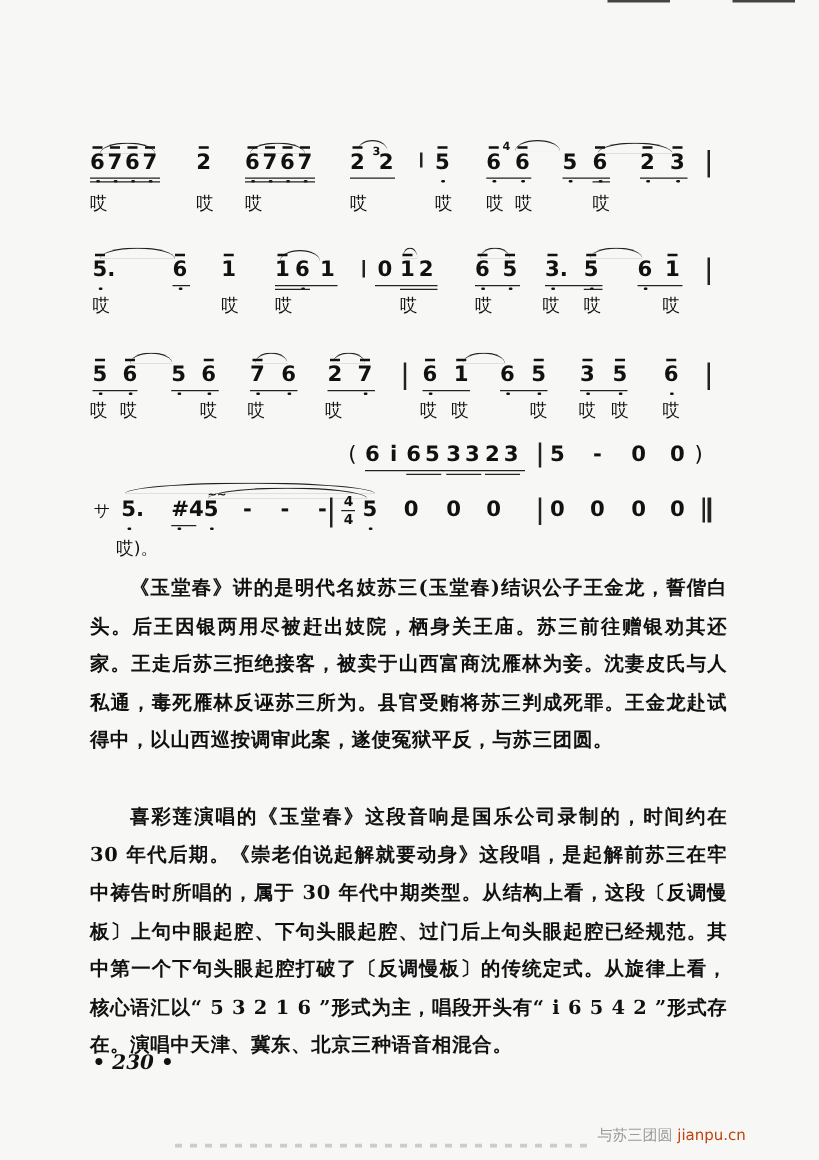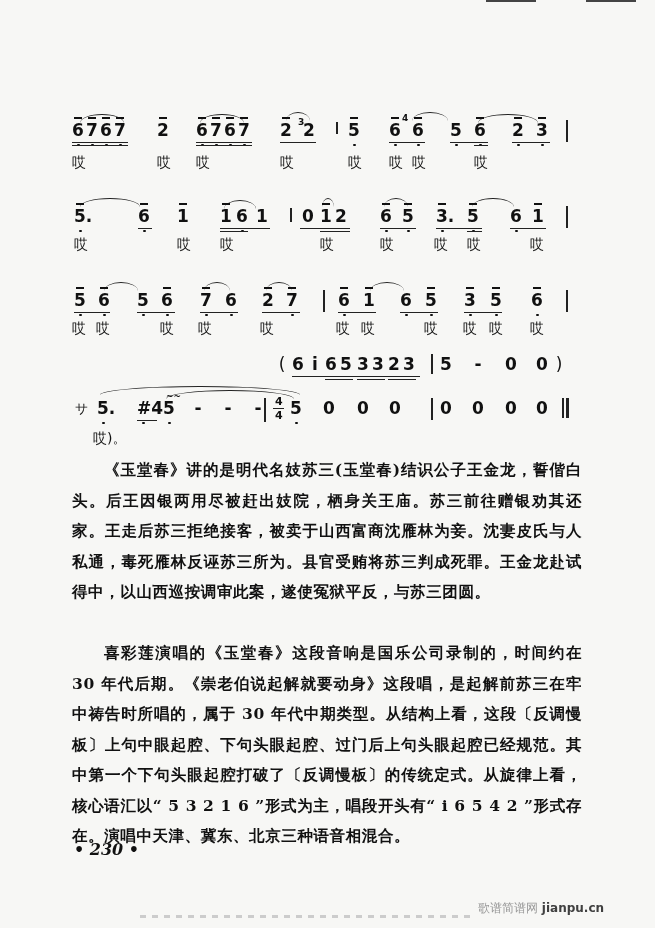--- a/index.html
+++ b/index.html
@@ -21,21 +21,21 @@
     position: absolute; border-top: 1.5px solid #222; border-radius: 50% 50% 0 0 / 100% 100% 0 0; height: 8px;
   }
   .lyric { position: absolute; font-size: 14px; font-family: "DejaVu Sans", sans-serif; }
   .small { position: absolute; font-size: 9px; font-weight: bold; line-height: 9px; }
   .para {
     position: absolute; left: 72px; width: 510px; font-size: 15.5px; line-height: 30.5px;
     font-family: "DejaVu Serif", serif; font-weight: bold; letter-spacing: 0.6px; text-align: justify;
   }
   .pageno { position: absolute; left: 74px; top: 840px; font-family: "DejaVu Serif", serif; font-style: italic; font-weight: bold; font-size: 16px; }
   .watermark { position: absolute; left: 478px; top: 900px; font-size: 12px; color: #999; }
-  .watermark .en { color: #404040; font-weight: bold; }
+  .watermark .en { color: #c2410c; }
   .smudge { position: absolute; left: 140px; top: 915px; width: 330px; height: 3px; background: repeating-linear-gradient(90deg,#ccc 0 6px,transparent 6px 12px); }
 </style>
 </head>
 <body>
 
 <div class="topline" style="left:486px;width:50px;"></div>
 <div class="topline" style="left:586px;width:50px;"></div>
 
 <div class="score-row" style="top:120px;">
   <div class="slur" style="left:80px;top:-6px;width:44px;"></div>
@@ -220,15 +220,15 @@
   <span class="lyric" style="left:93px;top:32px;">哎)。</span>
 </div>
 
 <div class="para" style="top:455px;text-indent:32px;">《玉堂春》讲的是明代名妓苏三(玉堂春)结识公子王金龙，誓偕白头。后王因银两用尽被赶出妓院，栖身关王庙。苏三前往赠银劝其还家。王走后苏三拒绝接客，被卖于山西富商沈雁林为妾。沈妻皮氏与人私通，毒死雁林反诬苏三所为。县官受贿将苏三判成死罪。王金龙赴试得中，以山西巡按调审此案，遂使冤狱平反，与苏三团圆。</div>
 <div class="para" style="top:638px;text-indent:32px;">喜彩莲演唱的《玉堂春》这段音响是国乐公司录制的，时间约在 30 年代后期。《崇老伯说起解就要动身》这段唱，是起解前苏三在牢中祷告时所唱的，属于 30 年代中期类型。从结构上看，这段〔反调慢板〕上句中眼起腔、下句头眼起腔、过门后上句头眼起腔已经规范。其中第一个下句头眼起腔打破了〔反调慢板〕的传统定式。从旋律上看，核心语汇以“ 5 3 2 1 6 ”形式为主，唱段开头有“ i 6 5 4 2 ”形式存在。演唱中天津、冀东、北京三种语音相混合。</div>
 
 <div class="pageno">• 230 •</div>
 
 <div class="smudge"></div>
 <div class="watermark">
-  <span>歌谱简谱网</span>
+  <span>与苏三团圆</span>
   <span class="en">jianpu.cn</span>
 </div>
 
 </body></html>

